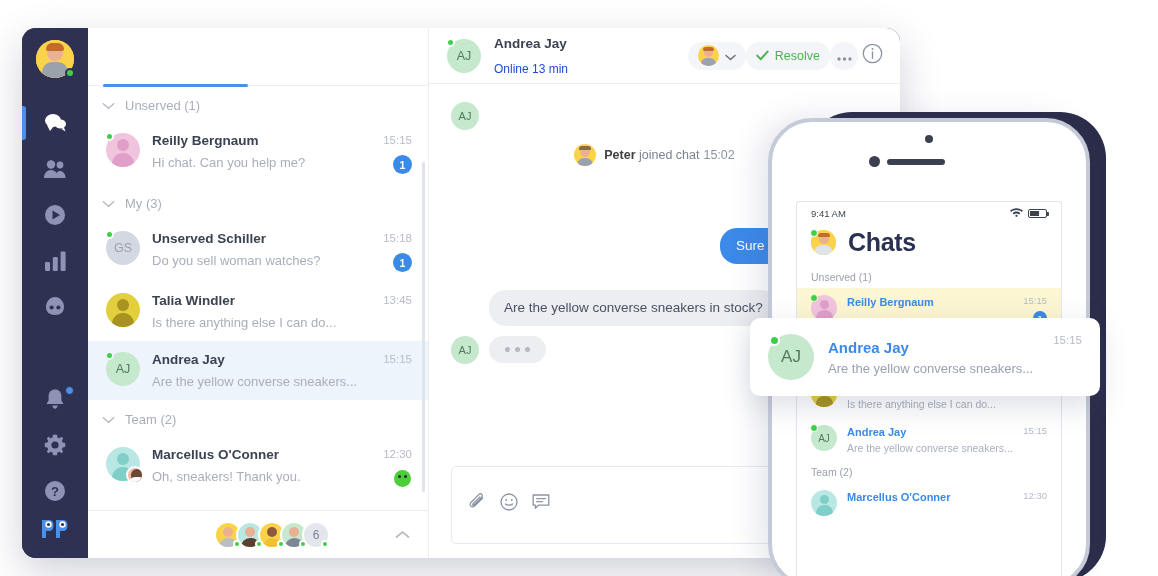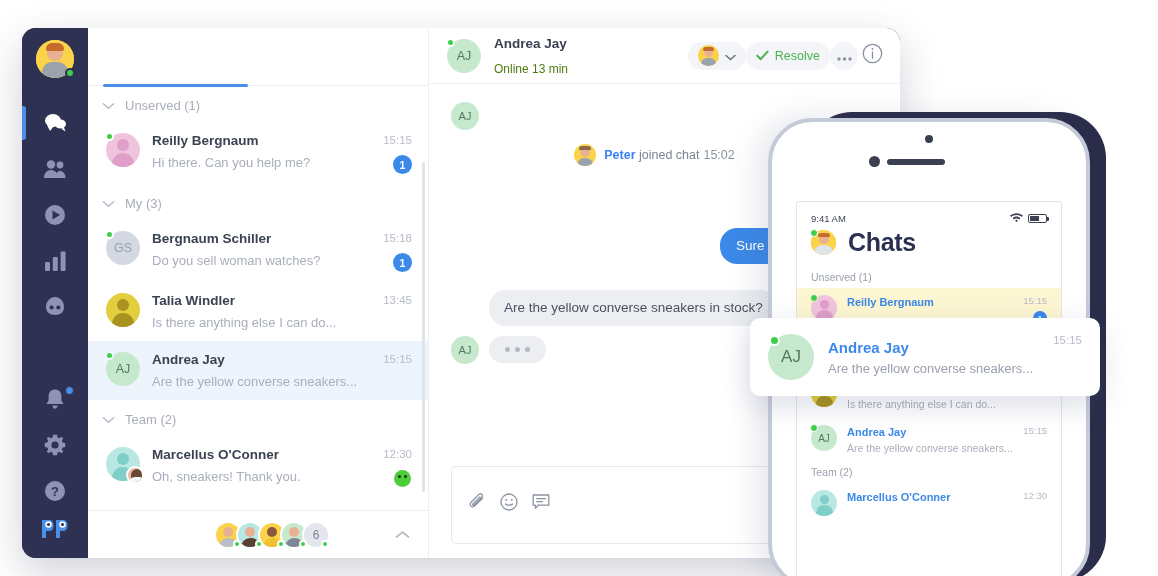--- a/index.html
+++ b/index.html
@@ -188,21 +188,21 @@
     width: 34px; height: 34px; border-radius: 50%; background: #c6e8cd;
     display: flex; align-items: center; justify-content: center;
     font-size: 12.5px; color: #4f7d5c; position: relative; flex: 0 0 34px;
   }
   .conv-avatar .online {
     position: absolute; left: -1px; top: -1px; width: 9px; height: 9px;
     border-radius: 50%; background: #3ecf4a; border: 2px solid #fff;
   }
   .conv-id { margin-left: 13px; }
   .conv-name { font-size: 13.5px; font-weight: bold; color: #3b4252; line-height: 17px; }
-  .conv-sub { font-size: 12px; color: #4d7c0f; margin-top: 10px; line-height: 15px; }
+  .conv-sub { font-size: 12px; color: #1d4ed8; margin-top: 10px; line-height: 15px; }
   .conv-actions { margin-left: auto; display: flex; align-items: center; }
   .pill {
     height: 28px; border-radius: 14px; background: #f4f5f8;
     display: flex; align-items: center; padding: 0 10px; gap: 6px; cursor: pointer;
   }
   .pill.circle { width: 28px; padding: 0; justify-content: center; border-radius: 50%; }
   .pill.plain { background: transparent; }
   .assignee {
     width: 21px; height: 21px; border-radius: 50%; background: #fbd34a;
     position: relative; overflow: hidden; flex: 0 0 21px;
@@ -231,21 +231,21 @@
     display: flex; align-items: center; justify-content: center; gap: 8px;
     font-size: 12.5px; color: #7b8394; margin: 14px 0 20px 0; padding-right: 20px;
   }
   .sys-av {
     width: 22px; height: 22px; border-radius: 50%; background: #fbd34a;
     position: relative; overflow: hidden; flex: 0 0 22px;
   }
   .sys-av .h { position:absolute; left:6px; top:3px; width:10px; height:10px; border-radius:50%; background:#e9b191; }
   .sys-av .hr { position:absolute; left:5px; top:2px; width:12px; height:4px; border-radius:6px 6px 2px 2px; background:#8a6a4a; }
   .sys-av .b { position:absolute; left:3px; top:14px; width:16px; height:10px; border-radius:7px 7px 0 0; background:#9aa2ad; }
-  .sys-name { font-weight: bold; color: #3b82f6; }
+  .sys-name { font-weight: bold; color: #404040; }
   .sys-time { color: #8b93a3; margin-left: 4px; }
 
   .msg-out { display: flex; justify-content: flex-end; margin-bottom: 6px; padding-right: 0; }
   .bubble-out {
     background: #3b89e8; color: #ffffff; font-size: 13.5px;
     padding: 9px 16px; border-radius: 17px; line-height: 18px; white-space: nowrap;
   }
   .msg-in.q { margin-top: 26px; margin-left: 38px; }
 
   .composer {
@@ -277,21 +277,21 @@
   .phone-cam2 {
     position: absolute; left: 50%; top: 13px; margin-left: -4px;
     width: 8px; height: 8px; border-radius: 50%; background: #3b4050;
   }
   .phone-screen {
     position: absolute; left: 24px; top: 79px; right: 24px; bottom: 0;
     background: #fff; border: 1px solid #e2e5ec; border-bottom: none;
     border-radius: 3px 3px 0 0; overflow: hidden;
   }
   .ph-status {
-    height: 22px; display: flex; align-items: flex-end; padding: 0 14px;
+    height: 22px; display: flex; align-items: center; padding: 0 14px;
     font-size: 9.5px; color: #3b4252;
   }
   .ph-status .right { margin-left: auto; display: flex; align-items: center; gap: 5px; }
   .battery {
     width: 19px; height: 9px; border: 1.2px solid #3b4252; border-radius: 2px;
     position: relative; display: block;
   }
   .battery::after {
     content:""; position:absolute; right:-3px; top:2px; width:2px; height:4px;
     background:#3b4252; border-radius: 0 1px 1px 0;
@@ -488,42 +488,42 @@
           <div class="row">
       <div class="row-avatar" style="background:#f0c4dd;color:#e09ec9">
               <span class="silhouette">
               <span class="s-body" style="background:#e09ec9"></span>
               <span class="s-head" style="background:#e09ec9"></span>
             </span>
               <span class="online"></span>
             </div>
       <div class="row-main">
         <div class="row-name">Reilly Bergnaum</div>
-        <div class="row-msg">Hi there. Can you help me?</div>
+        <div class="row-msg">Hi chat. Can you help me?</div>
       </div>
       <div class="row-right">
         <div class="row-time">15:15</div>
               <div class="unread">1</div>
       </div>
     </div>
           <div class="group-head">
             <span class="chev">
   <svg width="13" height="8" viewBox="0 0 13 8" fill="none" stroke="currentColor" stroke-width="1.5" stroke-linecap="round">
                 <path d="M1.3 1.8 L6.5 6.2 L11.7 1.8"></path>
               </svg>
             </span>
     <span>My (3)</span>
           </div>
           <div class="row">
       <div class="row-avatar" style="background:#d3d8e2;color:#9aa2ad">
               <span>GS</span>
               <span class="online"></span>
             </div>
       <div class="row-main">
-        <div class="row-name">Bergnaum Schiller</div>
+        <div class="row-name">Unserved Schiller</div>
         <div class="row-msg">Do you sell woman watches?</div>
       </div>
       <div class="row-right">
         <div class="row-time">15:18</div>
               <div class="unread">1</div>
       </div>
     </div>
           <div class="row">
       <div class="row-avatar" style="background:#e3cf3d;color:#a89220">
               <span class="silhouette">

